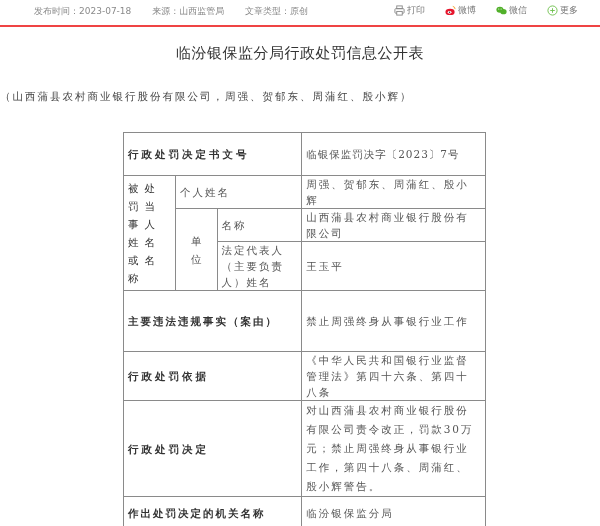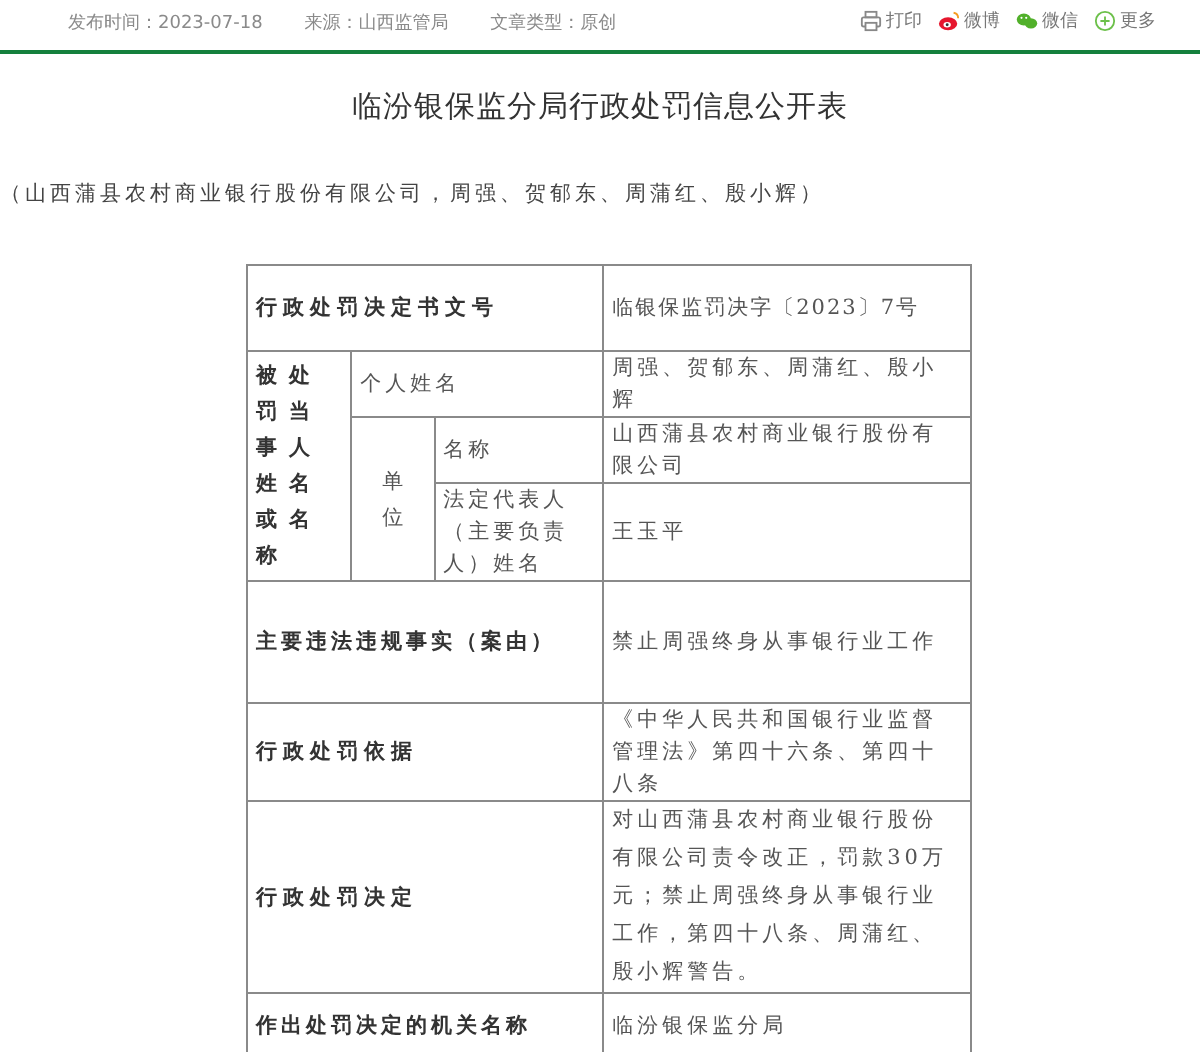--- a/index.html
+++ b/index.html
@@ -1,32 +1,32 @@
 <!DOCTYPE html>
 <html><head>
 <meta charset="utf-8">
 <style>
   * { box-sizing: border-box; margin: 0; padding: 0; }
   html, body { width: 600px; height: 526px; background: #ffffff; overflow: hidden; }
   body { font-family: "DejaVu Sans", "Liberation Sans", sans-serif; color: #333; position: relative; }
 
-  .topbar { position: absolute; left: 0; top: 0; width: 600px; height: 27px; border-bottom: 2px solid #15803d; }
+  .topbar { position: absolute; left: 0; top: 0; width: 600px; height: 27px; border-bottom: 2px solid #ef4444; }
   .meta { position: absolute; left: 34px; top: 5px; font-size: 9px; color: #8a8a8a; white-space: nowrap; }
   .meta span { margin-right: 18px; }
-  .share { position: absolute; right: 22px; top: 4px; font-size: 9px; color: #777; display: flex; align-items: center; gap: 8px; white-space: nowrap; }
+  .share { position: absolute; right: 22px; top: 4px; font-size: 9px; color: #777; display: flex; align-items: center; gap: 20px; white-space: nowrap; }
   .share-item { display: flex; align-items: center; gap: 2px; cursor: pointer; }
   .ico { display: inline-block; width: 11px; height: 11px; }
 
   .title { position: absolute; left: 0; top: 44px; width: 600px; text-align: center; font-size: 15px; color: #333; letter-spacing: 0.5px; }
   .subtitle { position: absolute; left: 0; top: 90px; width: 600px; font-size: 10.5px; color: #444; letter-spacing: 2px; font-family: "DejaVu Serif", "Liberation Serif", serif; }
 
   table.pen { position: absolute; left: 123px; top: 132px; width: 363px; border-collapse: collapse; font-family: "DejaVu Serif", "Liberation Serif", serif; font-size: 10.5px; color: #555; }
   table.pen td { border: 1px solid #8a8a8a; text-align: left; vertical-align: middle; line-height: 16px; letter-spacing: 2px; padding: 0 4px; }
   table.pen td.lbl { color: #333; font-weight: bold; letter-spacing: 3px; }
-  td.party { text-align: left !important; font-weight: bold; color: #333; letter-spacing: 6px !important; line-height: 18px !important; padding-left: 4px !important; }
+  td.party { text-align: left !important; font-weight: normal; color: #333; letter-spacing: 6px !important; line-height: 18px !important; padding-left: 4px !important; }
   td.unit { color: #555; letter-spacing: 0 !important; line-height: 18px !important; padding: 0 !important; }
 </style>
 </head>
 <body>
 
 <div class="topbar">
   <div class="meta">
     <span>发布时间：2023-07-18</span>
     <span>来源：山西监管局</span>
     <span>文章类型：原创</span>

